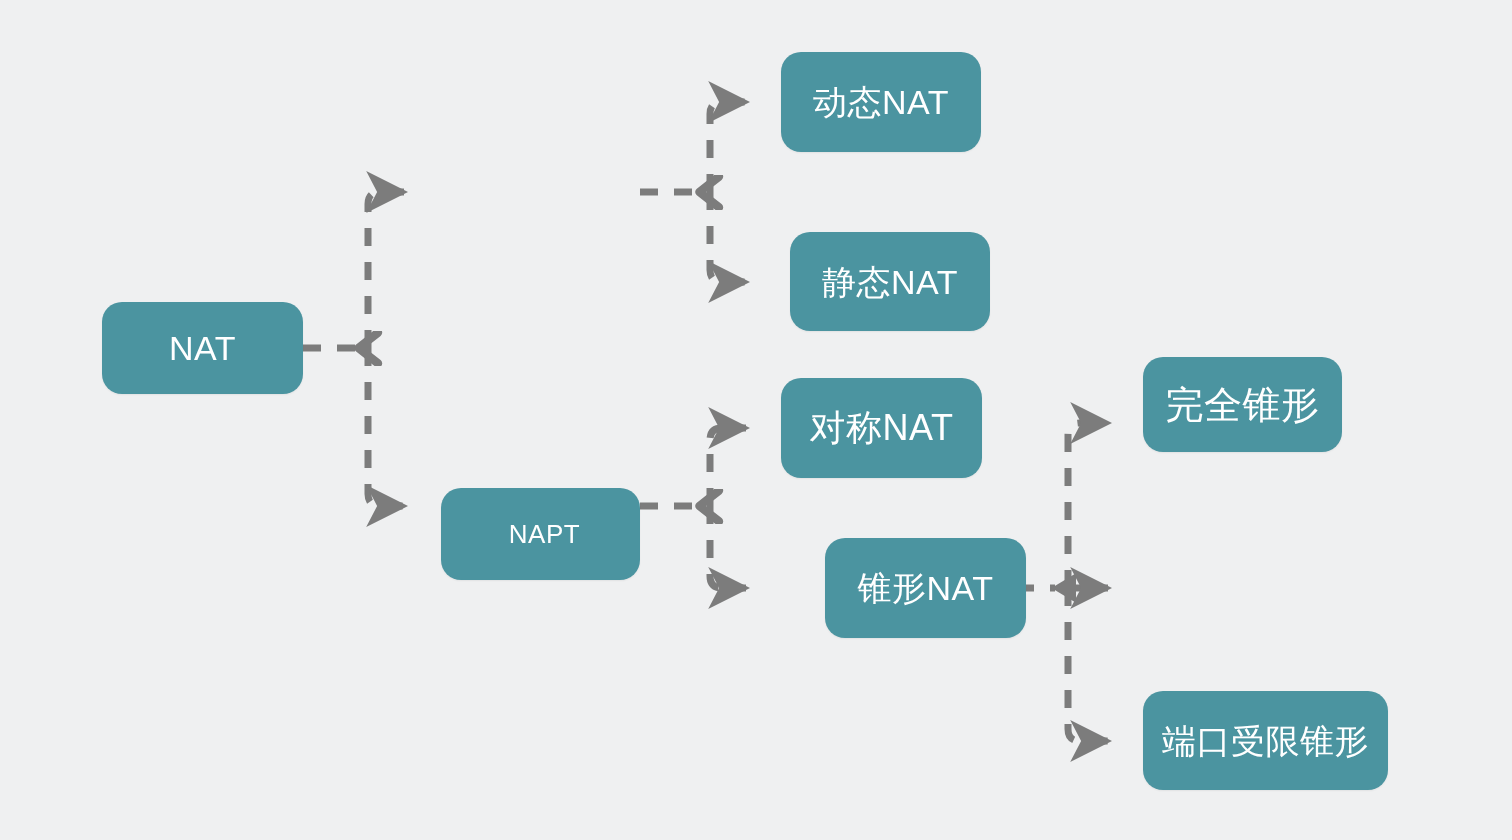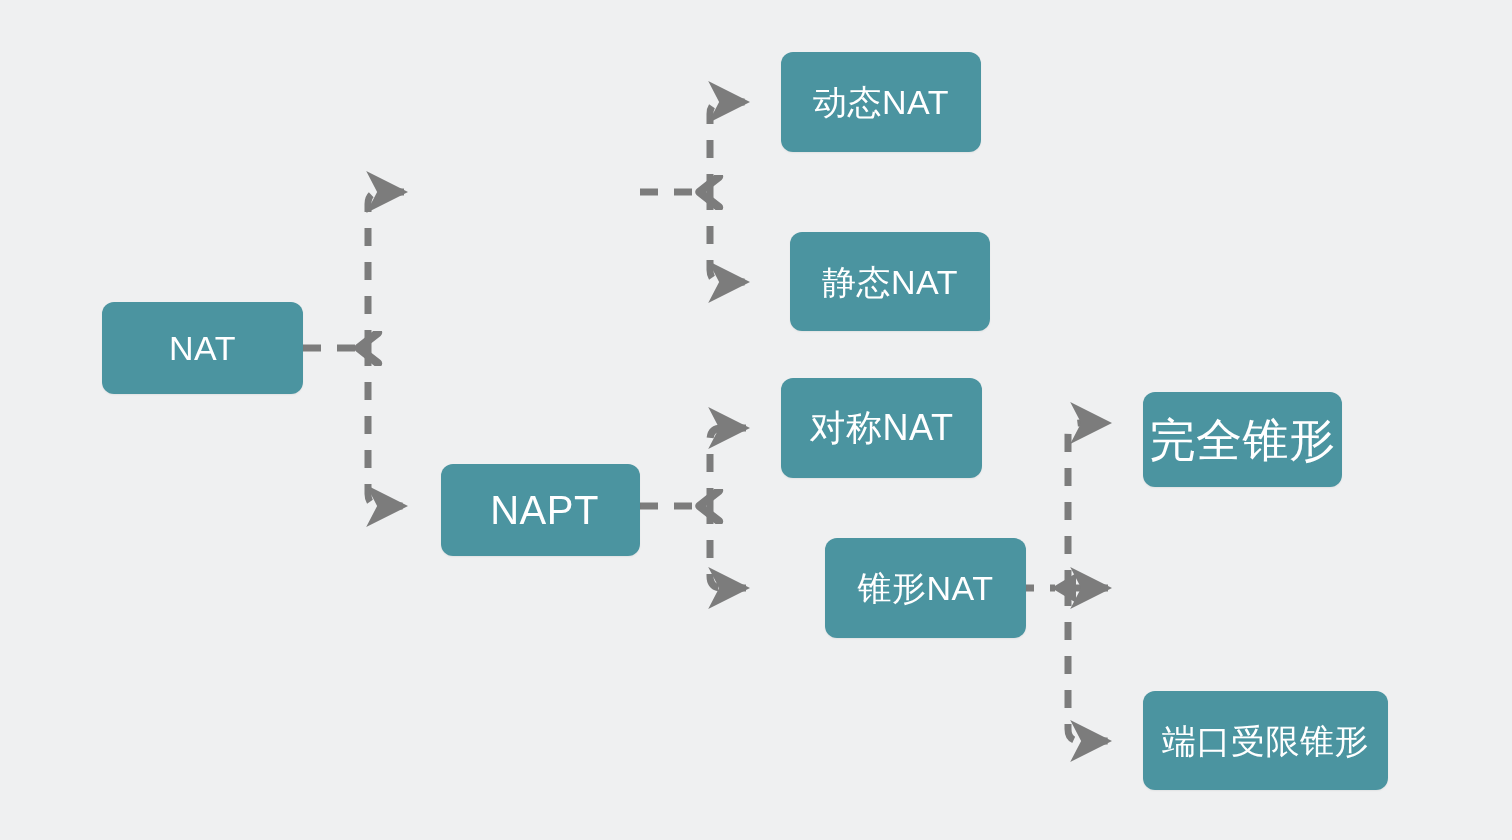--- a/index.html
+++ b/index.html
@@ -23,45 +23,45 @@
     left: 0;
     top: 0;
     width: 1512px;
     height: 840px;
     pointer-events: none;
   }
   .node {
     position: absolute;
     box-sizing: border-box;
     background: #4b94a0;
-    border-radius: 12px;
+    border-radius: 20px;
     color: #ffffff;
     display: flex;
     align-items: center;
     justify-content: center;
     text-align: center;
     line-height: 1;
     letter-spacing: 0.5px;
     box-shadow: 0 1px 2px rgba(0,0,0,0.06);
     user-select: none;
   }
   .node-label {
     display: block;
     white-space: nowrap;
     font-weight: 400;
   }
   
   .n-nat        { left: 102px; top: 302px; width: 201px; height: 92px;  font-size: 34px; }
   .n-basic      { left: 441px; top: 146px; width: 199px; height: 94px;  font-size: 34px; }
-  .n-napt       { left: 441px; top: 464px; width: 199px; height: 92px;  font-size: 40px; padding-left: 8px; }
+  .n-napt       { left: 441px; top: 488px; width: 199px; height: 92px;  font-size: 26px; padding-left: 8px; }
   .n-dynamic    { left: 781px; top: 52px;  width: 200px; height: 100px; font-size: 34px; }
   .n-static     { left: 781px; top: 232px; width: 200px; height: 99px;  font-size: 34px; margin-left: 9px; }
   .n-symmetric  { left: 781px; top: 378px; width: 201px; height: 100px; font-size: 36px; }
   .n-cone       { left: 781px; top: 538px; width: 201px; height: 100px; font-size: 34px; margin-left: 44px; }
-  .n-fullcone   { left: 1143px; top: 392px; width: 199px; height: 95px;  font-size: 46px; justify-content: center; }
+  .n-fullcone   { left: 1143px; top: 357px; width: 199px; height: 95px;  font-size: 38px; justify-content: center; }
   .n-restricted { left: 1143px; top: 541px; width: 199px; height: 95px;  font-size: 34px; }
   .n-portrestr  { left: 1143px; top: 691px; width: 245px; height: 99px;  font-size: 34px; justify-content: center; }
 </style>
 </head>
 <body>
 
 <div id="diagram-root">
 
   <svg id="connector-layer" viewBox="0 0 1512 840" width="1512" height="840" xmlns="http://www.w3.org/2000/svg">
     <defs>

